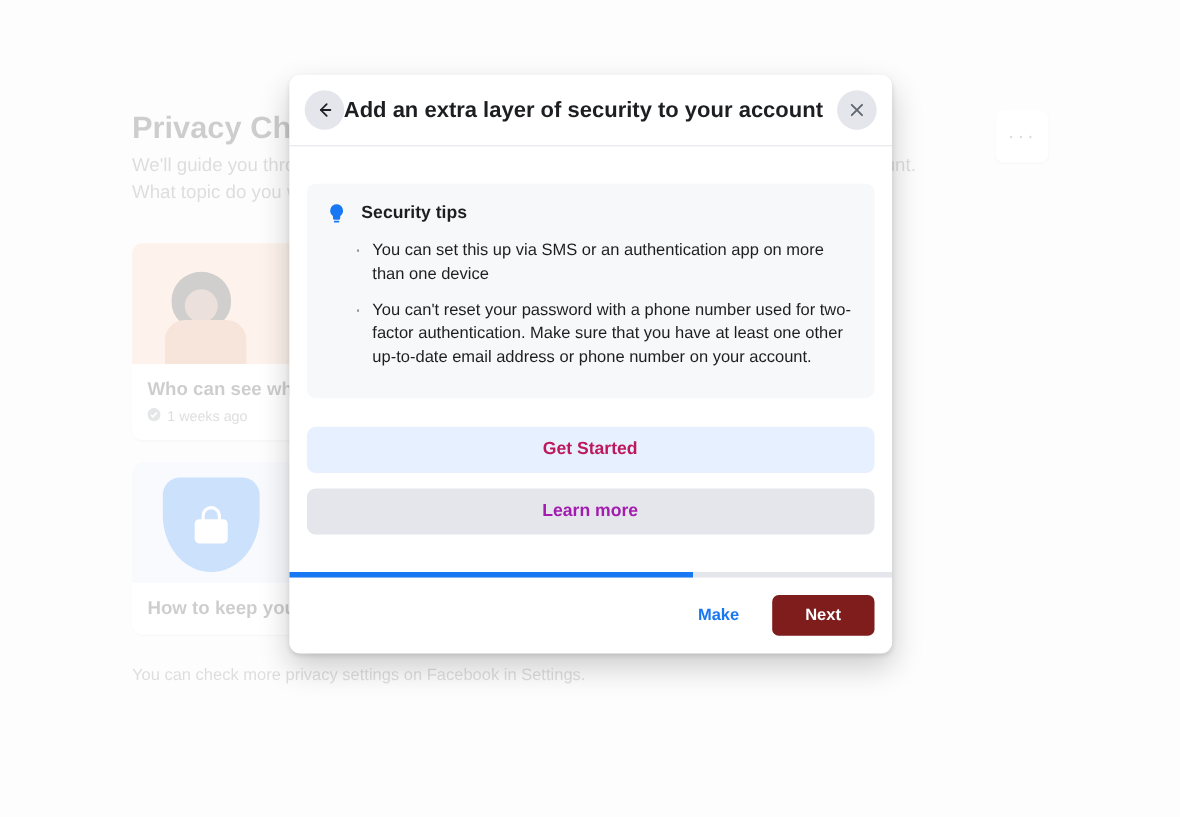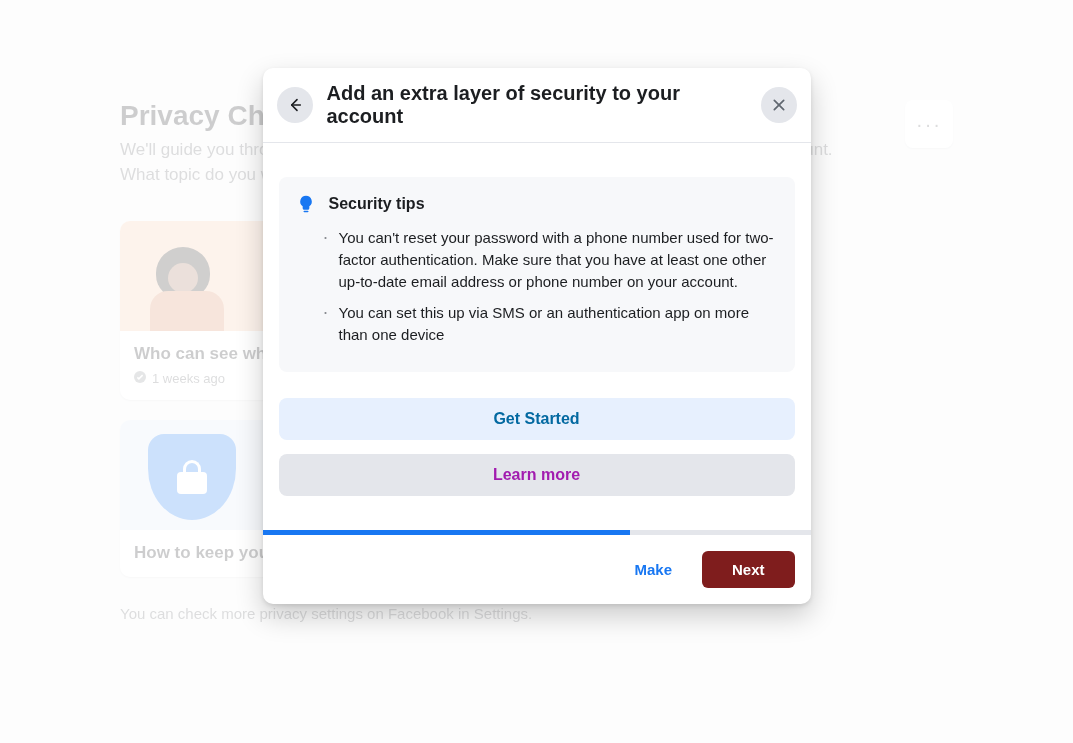--- a/index.html
+++ b/index.html
@@ -40,35 +40,35 @@
   .illu2 .head { position:absolute; right:28px; top:6px; width:26px; height:26px; background:#efc9a2; border-radius:50%; }
   .illu2 .hair2 { position:absolute; right:20px; top:2px; width:42px; height:24px; background:#2e2a4a; border-radius:14px 14px 6px 6px; }
   .illu2 .torso { position:absolute; right:10px; bottom:0; width:70px; height:48px; background:#2e2a4a; border-radius:18px 18px 0 0; }
   .illu2 .arm { position:absolute; right:60px; top:34px; width:34px; height:10px; background:#2e2a4a; border-radius:6px; }
 
   
   .scrim { position:absolute; inset:0; background:rgba(255,255,255,.78); }
 
   
   .modal { position:absolute; left:50%; top:68px; transform:translateX(-50%); width:548px; background:#fff; border-radius:10px; box-shadow:0 12px 28px rgba(0,0,0,.2), 0 2px 4px rgba(0,0,0,.1); overflow:hidden; }
-  .m-head { display:flex; align-items:center; gap:14px; padding:14px 14px; border-bottom:1px solid #e4e6eb; }
+  .m-head { display:flex; align-items:center; padding:14px 14px; border-bottom:1px solid #e4e6eb; }
   .icon-btn { width:36px; height:36px; border-radius:50%; background:#e4e6eb; display:flex; align-items:center; justify-content:center; cursor:pointer; flex:0 0 auto; }
   .icon-btn svg { width:16px; height:16px; display:block; }
   .m-title { font-size:20px; font-weight:800; flex:1; }
   .m-body { padding:16px 16px 16px; }
   .m-desc { font-size:15px; line-height:1.45; color:#1c1e21; }
   .tips { margin-top:18px; background:#f7f8fa; border-radius:8px; padding:16px 16px 16px; }
   .tips-head { display:flex; align-items:center; gap:12px; }
   .bulb { width:22px; height:22px; display:flex; align-items:center; justify-content:center; }
   .tips-title { font-size:16px; font-weight:800; }
   .tips ul { list-style:none; margin:12px 0 0 44px; padding:0; }
   .tips li { position:relative; font-size:15px; color:#1c1e21; line-height:1.45; padding-left:0; margin-bottom:10px; }
   .tips li::before { content:"·"; position:absolute; left:-16px; top:0; color:#8a8d91; font-size:18px; line-height:1.2; }
   .btn { display:block; width:100%; border:none; border-radius:8px; padding:12px 14px; font-size:16px; font-weight:700; cursor:pointer; }
-  .btn-primary-light { background:#e7f0fe; color:#0369a1; margin-top:26px; }
+  .btn-primary-light { background:#e7f0fe; color:#be185d; margin-top:26px; }
   .btn-secondary { background:#e4e6eb; color:#a21caf; margin-top:14px; }
   .progress { height:5px; background:#e4e6eb; position:relative; margin-top:18px; }
   .progress .bar { position:absolute; left:0; top:0; bottom:0; background:#1877f2; }
   .m-foot { display:flex; justify-content:flex-end; gap:16px; padding:16px; }
   .link-btn { background:transparent; border:none; color:#1877f2; font-size:15px; font-weight:700; padding:10px 14px; border-radius:6px; cursor:pointer; }
   .cta { background:#7f1d1d; color:#fff; border:none; font-size:15px; font-weight:700; padding:10px 30px; border-radius:6px; cursor:pointer; }
 </style>
 </head>
 <body>
 
@@ -174,22 +174,22 @@
         <div class="tips-head">
           <span class="bulb">
             <svg viewBox="0 0 24 24" width="20" height="20">
                 <path fill="#1877f2" d="M12 2a7 7 0 0 0-4 12.7V17a2 2 0 0 0 2 2h4a2 2 0 0 0 2-2v-2.3A7 7 0 0 0 12 2z"></path>
                 <rect x="9" y="20" width="6" height="2" rx="1" fill="#1877f2"></rect>
               </svg>
           </span>
           <div class="tips-title">Security tips</div>
         </div>
         <ul>
+          <li>You can set this up via SMS or an authentication app on more than one device</li>
           <li>You can't reset your password with a phone number used for two-factor authentication. Make sure that you have at least one other up-to-date email address or phone number on your account.</li>
-          <li>You can set this up via SMS or an authentication app on more than one device</li>
         </ul>
       </div>
 
       <button class="btn btn-primary-light">Get Started</button>
       <button class="btn btn-secondary">Learn more</button>
     </div>
 
     <div class="progress">
       <div class="bar" style="width:67%"></div>
     </div>

